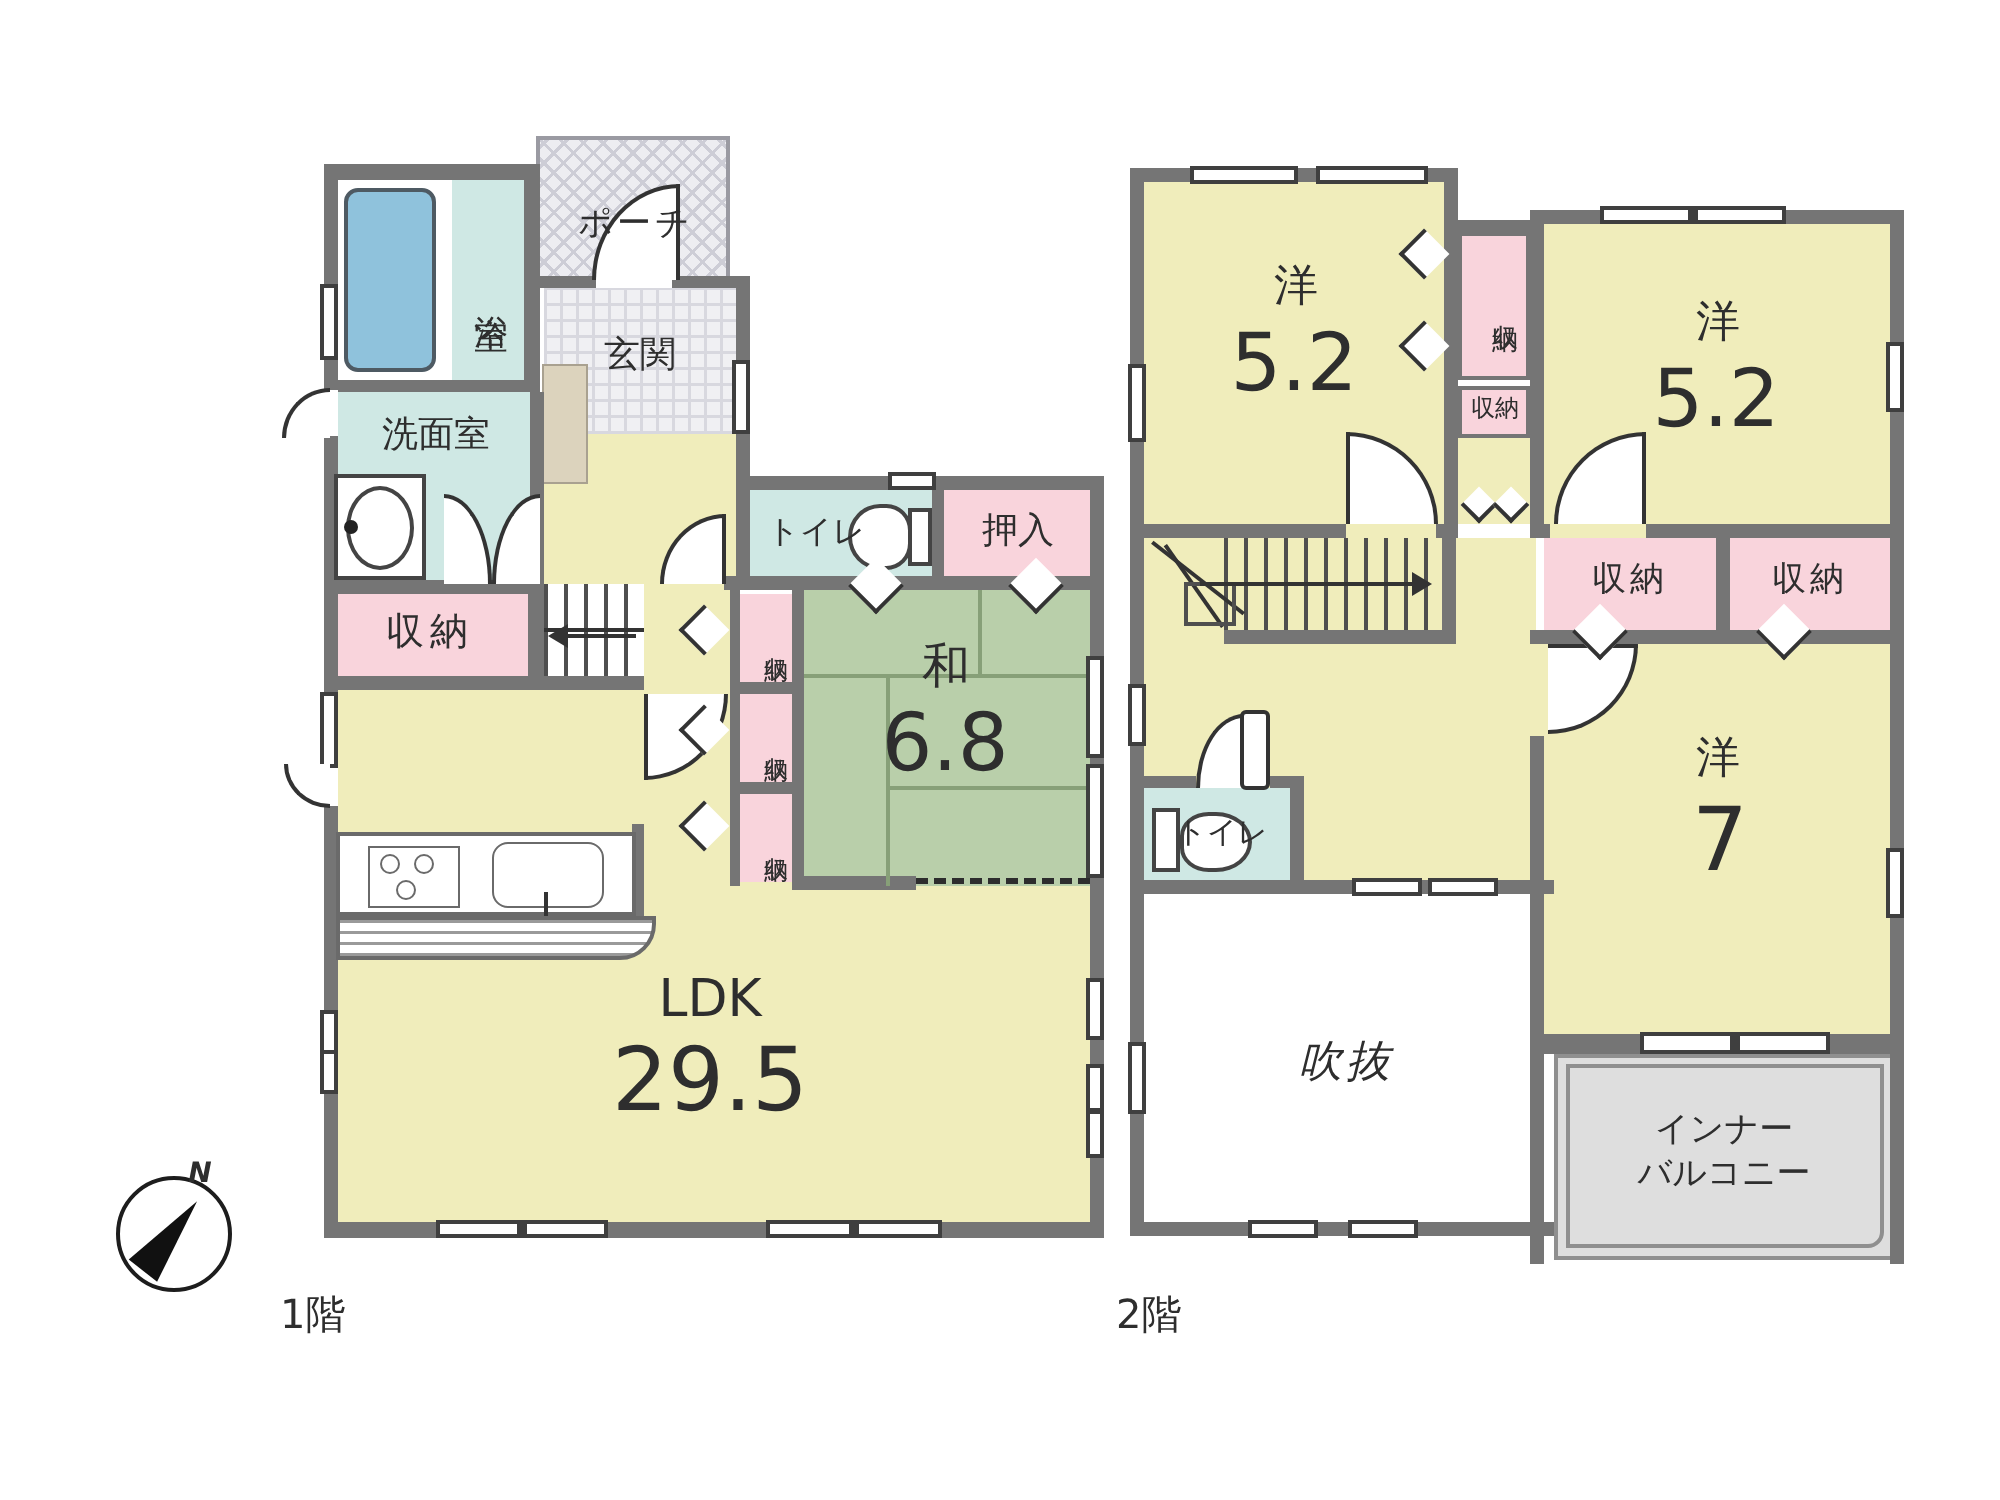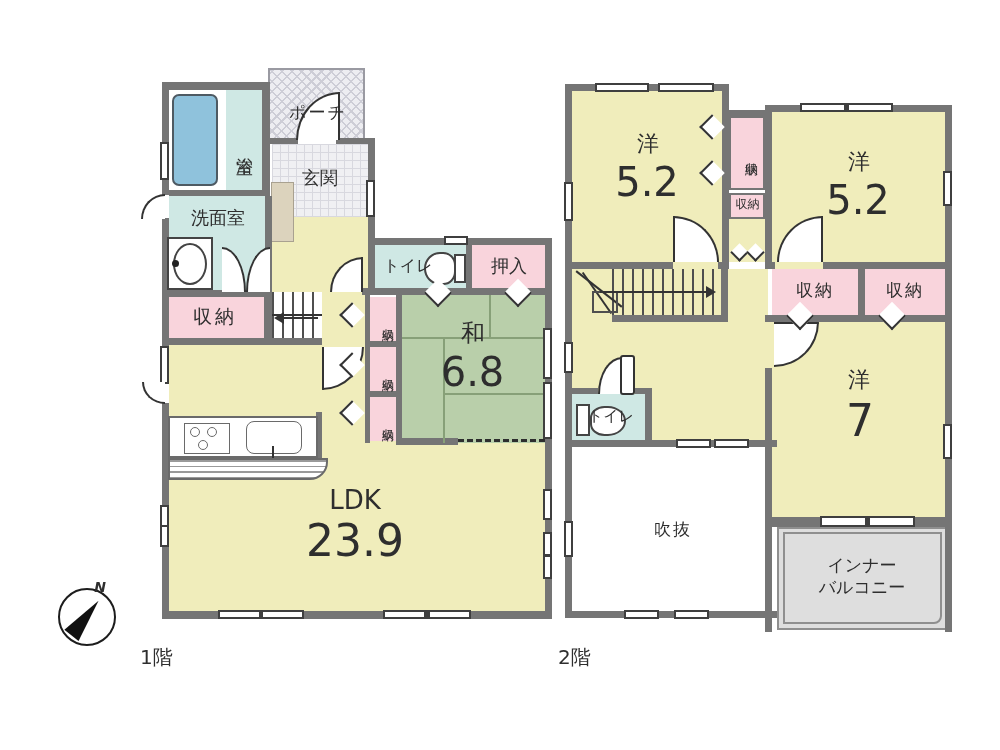--- a/index.html
+++ b/index.html
@@ -138,21 +138,21 @@
   <div class="lbl" style="left:297px;top:168px;width:46px;height:20px;font-size:18px;">玄関</div>
   <div class="lbl" style="left:378px;top:257px;width:60px;height:18px;font-size:16px;">トイレ</div>
   <div class="lbl" style="left:481px;top:256px;width:56px;height:20px;font-size:18px;">押入</div>
   <div class="lbl" style="left:182px;top:306px;width:66px;height:22px;font-size:19px;letter-spacing:3px;">収納</div>
   <div class="lbl vtx" style="left:372px;top:301px;width:22px;height:38px;font-size:12px;">収納</div>
   <div class="lbl vtx" style="left:372px;top:351px;width:22px;height:38px;font-size:12px;">収納</div>
   <div class="lbl vtx" style="left:372px;top:401px;width:22px;height:38px;font-size:12px;">収納</div>
   <div class="lbl" style="left:458px;top:320px;width:30px;height:28px;font-size:24px;font-weight:500;">和</div>
   <div class="lbl" style="left:425px;top:350px;width:95px;height:48px;font-size:40px;">6.8</div>
   <div class="lbl" style="left:320px;top:486px;width:70px;height:28px;font-size:26px;">LDK</div>
-  <div class="lbl" style="left:300px;top:516px;width:110px;height:52px;font-size:44px;">23.9</div>
+  <div class="lbl" style="left:300px;top:516px;width:110px;height:52px;font-size:44px;">29.5</div>
   <div class="lbl" style="left:140px;top:646px;width:54px;height:26px;font-size:20px;text-align:left;">1階</div>
 
   <div class="abs room-y" style="left:572px;top:91px;width:150px;height:171px;"></div>
   <div class="abs room-y" style="left:772px;top:112px;width:173px;height:150px;"></div>
   <div class="abs room-p" style="left:729px;top:116px;width:36px;height:74px;border:2px solid #757575;"></div>
   <div class="abs room-p" style="left:729px;top:193px;width:36px;height:26px;border:2px solid #757575;"></div>
   <div class="abs room-y" style="left:729px;top:219px;width:36px;height:43px;"></div>
   <div class="abs room-y" style="left:572px;top:269px;width:196px;height:171px;"></div>
   <div class="abs room-y treads-h" style="left:612px;top:269px;width:109px;height:46px;"></div>
   <div class="ln" style="left:570px;top:288px;width:58px;height:2px;transform:rotate(38deg);"></div>
@@ -228,21 +228,21 @@
   <div class="lbl" style="left:597px;top:160px;width:100px;height:48px;font-size:40px;">5.2</div>
   <div class="lbl vtx" style="left:736px;top:127px;width:22px;height:52px;font-size:13px;">収納</div>
   <div class="lbl" style="left:730px;top:198px;width:35px;height:16px;font-size:12px;">収納</div>
   <div class="lbl" style="left:844px;top:150px;width:30px;height:26px;font-size:22px;">洋</div>
   <div class="lbl" style="left:808px;top:178px;width:100px;height:48px;font-size:40px;">5.2</div>
   <div class="lbl" style="left:783px;top:281px;width:64px;height:22px;font-size:17px;letter-spacing:2px;">収納</div>
   <div class="lbl" style="left:873px;top:281px;width:64px;height:22px;font-size:17px;letter-spacing:2px;">収納</div>
   <div class="lbl" style="left:844px;top:368px;width:30px;height:26px;font-size:22px;">洋</div>
   <div class="lbl" style="left:838px;top:396px;width:44px;height:50px;font-size:44px;">7</div>
   <div class="lbl" style="left:582px;top:408px;width:58px;height:18px;font-size:15px;">トイレ</div>
-  <div class="lbl" style="left:644px;top:520px;width:58px;height:24px;font-size:17px;letter-spacing:2px;">吹抜</div>
+  <div class="lbl" style="left:644px;top:520px;width:58px;height:24px;font-size:22px;letter-spacing:2px;font-style:italic;">吹抜</div>
   <div class="lbl" style="left:822px;top:556px;width:80px;height:20px;font-size:17px;">インナー</div>
   <div class="lbl" style="left:812px;top:578px;width:100px;height:20px;font-size:17px;">バルコニー</div>
   <div class="lbl" style="left:558px;top:646px;width:54px;height:26px;font-size:20px;text-align:left;">2階</div>
 
   <div class="abs" style="left:58px;top:588px;width:58px;height:58px;border:2px solid #1d1d1d;border-radius:50%;background:#fff;"></div>
   <div class="abs" style="left:76px;top:596px;width:0;height:0;border-left:9px solid transparent;border-right:9px solid transparent;border-bottom:44px solid #111;transform:rotate(38deg);z-index:30;"></div>
   <div class="lbl" style="left:90px;top:580px;width:20px;height:18px;font-size:14px;font-weight:bold;font-style:italic;z-index:31;">N</div>
 
 </div>
 

